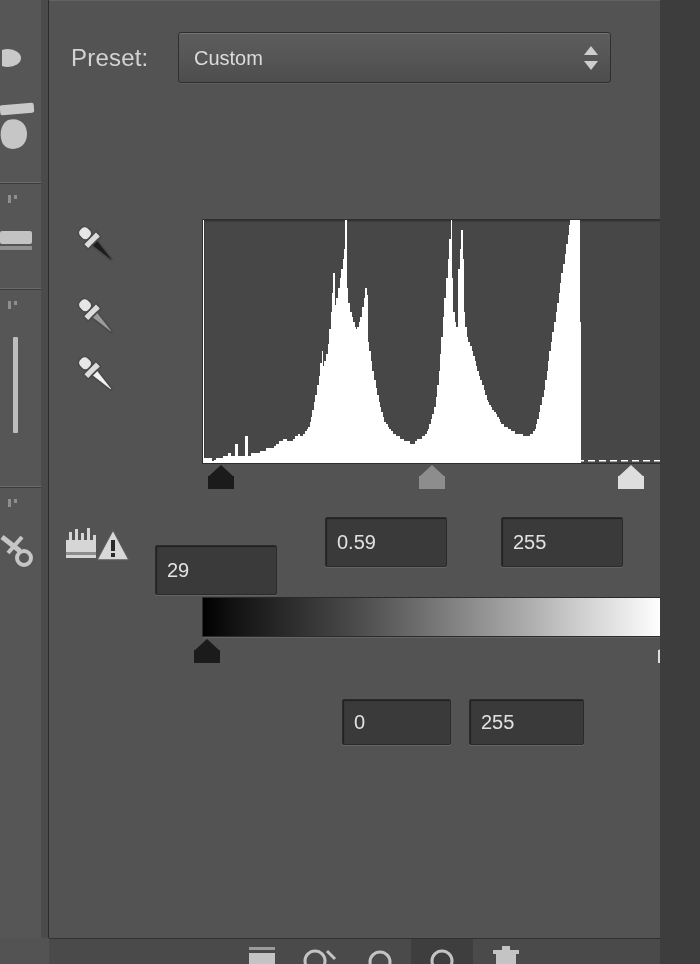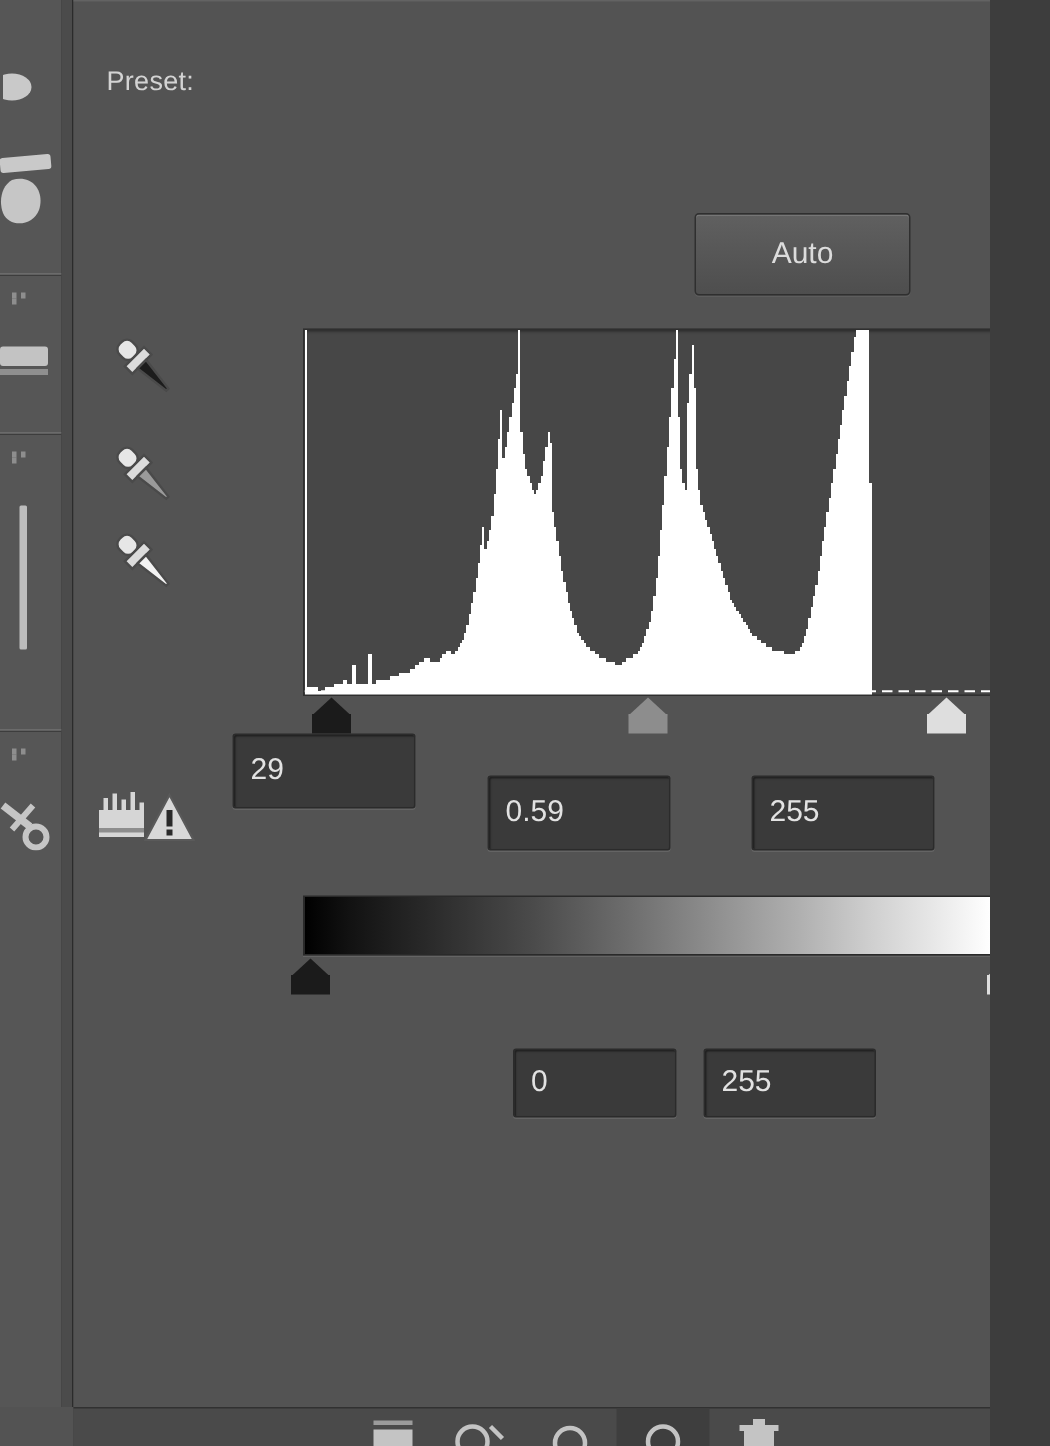--- a/index.html
+++ b/index.html
@@ -24,21 +24,21 @@
 
   
   .panel{position:absolute;left:49px;top:0;width:611px;height:938px;background:#535353;
          border-top:1px solid #636363;}
   .panel-rightedge{position:absolute;left:660px;top:0;width:40px;height:964px;background:#3d3d3d;}
   .panel-bottomstrip{position:absolute;left:49px;top:938px;width:611px;height:26px;background:#4a4a4a;
                      border-top:1px solid #313131;}
   .panel-bottomleftgap{position:absolute;left:0;top:938px;width:49px;height:26px;background:#535353;}
 
   
-  .label{color:#d3d3d3;font-size:18px;letter-spacing:.2px;}
+  .label{color:#d3d3d3;font-size:24px;letter-spacing:.2px;}
 
   .combo{position:absolute;background:linear-gradient(180deg,#5d5d5d 0%,#565656 48%,#4d4d4d 100%);
          border:1px solid #2f2f2f;border-radius:3px;
          box-shadow:inset 0 1px 0 rgba(255,255,255,.13),0 1px 0 rgba(255,255,255,.06);}
   .combo .val{position:absolute;left:15px;top:50%;transform:translateY(-50%);
               color:#dcdcdc;font-size:20px;white-space:nowrap;}
   .stepper{position:absolute;right:12px;top:50%;transform:translateY(-50%);width:14px;height:24px;}
   .stepper .up,.stepper .dn{position:absolute;left:0;width:0;height:0;border-left:7px solid transparent;
                             border-right:7px solid transparent;}
   .stepper .up{top:0;border-bottom:9px solid #cdcdcd;}
@@ -142,25 +142,29 @@
       </div>
     </div>
   </div>
 
   <div class="gapcol"></div>
 
   <div class="panel">
 
     <div class="label" style="position:absolute;left:22px;top:43px;">Preset:</div>
 
-
-
-    <div class="btn" style="left:414px;top:141px;width:142px;height:53px;">
-      <span>Auto</span>
-    </div>
+    <div class="combo" style="left:129px;top:31px;width:431px;height:49px;">
+      <div class="val">Custom</div>
+      <div class="stepper">
+        <div class="up"></div>
+          <div class="dn"></div>
+      </div>
+    </div>
+
+
 
     <div class="dropper" style="left:19px;top:218px;">
       <svg viewBox="0 0 56 56" width="56" height="56">
         <g transform="rotate(-45 28 28)">
           <rect x="24" y="4" width="12" height="13" rx="5" fill="#e6e6e6" stroke="#4a4a4a" stroke-width="1.6"></rect>
           <rect x="21" y="17" width="18" height="7" fill="#dcdcdc" stroke="#4a4a4a" stroke-width="1.6"></rect>
           <path d="M26 24 L34 24 L31 48 L29 48 Z" fill="#1c1c1c" stroke="#4a4a4a" stroke-width="1.6"></path>
         </g>
       </svg>
     </div>
@@ -213,21 +217,21 @@
       </svg>
     </div>
     <div style="position:absolute;left:46px;top:527px;width:36px;height:34px;">
       <svg viewBox="0 0 36 34" width="36" height="34">
         <path d="M18 2 L34 32 L2 32 Z" fill="#d8d8d8" stroke="#5a5a5a" stroke-width="1.4"></path>
         <rect x="16" y="12" width="4" height="11" fill="#2a2a2a"></rect>
         <rect x="16" y="25" width="4" height="4" fill="#2a2a2a"></rect>
       </svg>
     </div>
 
-    <div class="numfield" style="left:106px;top:488px;width:120px;height:48px;text-align:right;">
+    <div class="numfield" style="left:106px;top:544px;width:120px;height:48px;text-align:right;">
       <span>29</span>
     </div>
     <div class="numfield" style="left:276px;top:516px;width:120px;height:48px;">
       <span>0.59</span>
     </div>
     <div class="numfield" style="left:452px;top:516px;width:120px;height:48px;">
       <span>255</span>
     </div>
 
     <div class="gradbar"></div>

